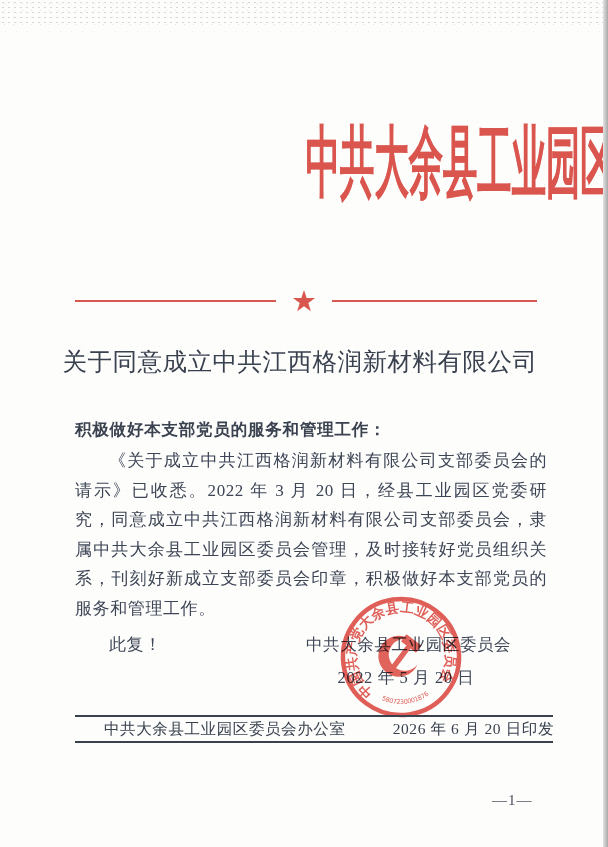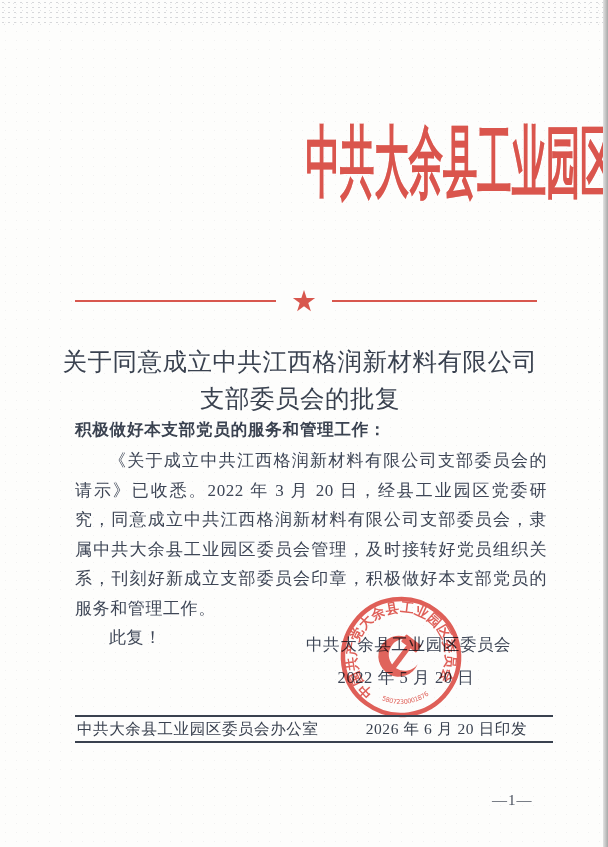--- a/index.html
+++ b/index.html
@@ -82,21 +82,21 @@
   
   .body-text {
     position: absolute; top: 446px; left: 75px; width: 472px;
     font-size: 17px; line-height: 29.5px;
     color: #3e4656;
     letter-spacing: 0.6px;
     text-align: justify;
     text-justify: inter-ideograph;
   }
   .body-text p { margin: 0; text-indent: 2em; }
-  .body-text p.closing { }
+  .body-text p.closing { margin-top: 7px; }
   
   .sign-block {
     position: absolute; top: 634px; left: 306px; width: 200px;
     text-align: center;
     color: #3e4656;
     font-size: 16.5px;
     letter-spacing: 0.6px;
   }
   .sign-block .signer { line-height: 22px; white-space: nowrap; }
   .sign-block .sign-date { margin-top: 11px; line-height: 22px; white-space: nowrap; }
@@ -106,21 +106,21 @@
     width: 130px; height: 130px;
     mix-blend-mode: multiply;
     opacity: 0.88;
     transform: rotate(-8deg);
   }
   
   .foot-rule { position: absolute; left: 75px; width: 478px; height: 2px; background: #39414f; }
   .foot-rule.r1 { top: 715px; }
   .foot-rule.r2 { top: 741px; }
   .foot-row {
-    position: absolute; top: 719px; left: 77px; width: 450px;
+    position: absolute; top: 719px; left: 104px; width: 450px;
     display: flex; justify-content: space-between; align-items: center;
     font-size: 15.5px; line-height: 20px;
     color: #39414f;
     letter-spacing: 0.6px;
   }
   .page-number {
     position: absolute; top: 792px; left: 492px;
     font-size: 15px; color: #49505e; letter-spacing: 1px;
   }
 </style>
@@ -134,21 +134,20 @@
 
   <div class="red-header">
     <span class="stretch">中共大余县工业园区委员会文件</span>
   </div>
 
   <div class="sep-line"></div>
   <div class="sep-star">★</div>
 
   <div class="doc-title">
     <div>关于同意成立中共江西格润新材料有限公司</div>
-    <div>支部委员会的批复</div>
   </div>
 
   <div class="addressee">积极做好本支部党员的服务和管理工作：</div>
 
   <div class="body-text">
     <p>《关于成立中共江西格润新材料有限公司支部委员会的请示》已收悉。2022 年 3 月 20 日，经县工业园区党委研究，同意成立中共江西格润新材料有限公司支部委员会，隶属中共大余县工业园区委员会管理，及时接转好党员组织关系，刊刻好新成立支部委员会印章，积极做好本支部党员的服务和管理工作。</p>
     <p class="closing">此复！</p>
   </div>
 
   <div class="sign-block">

